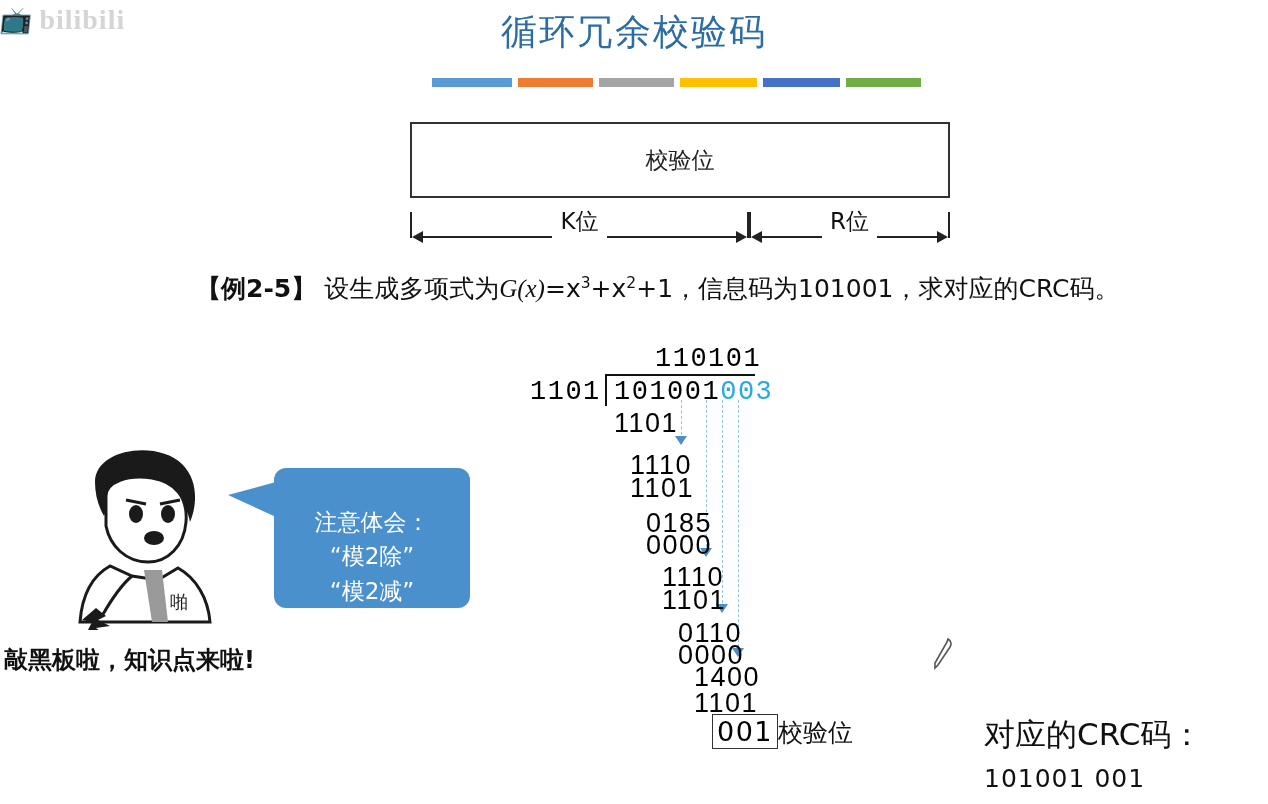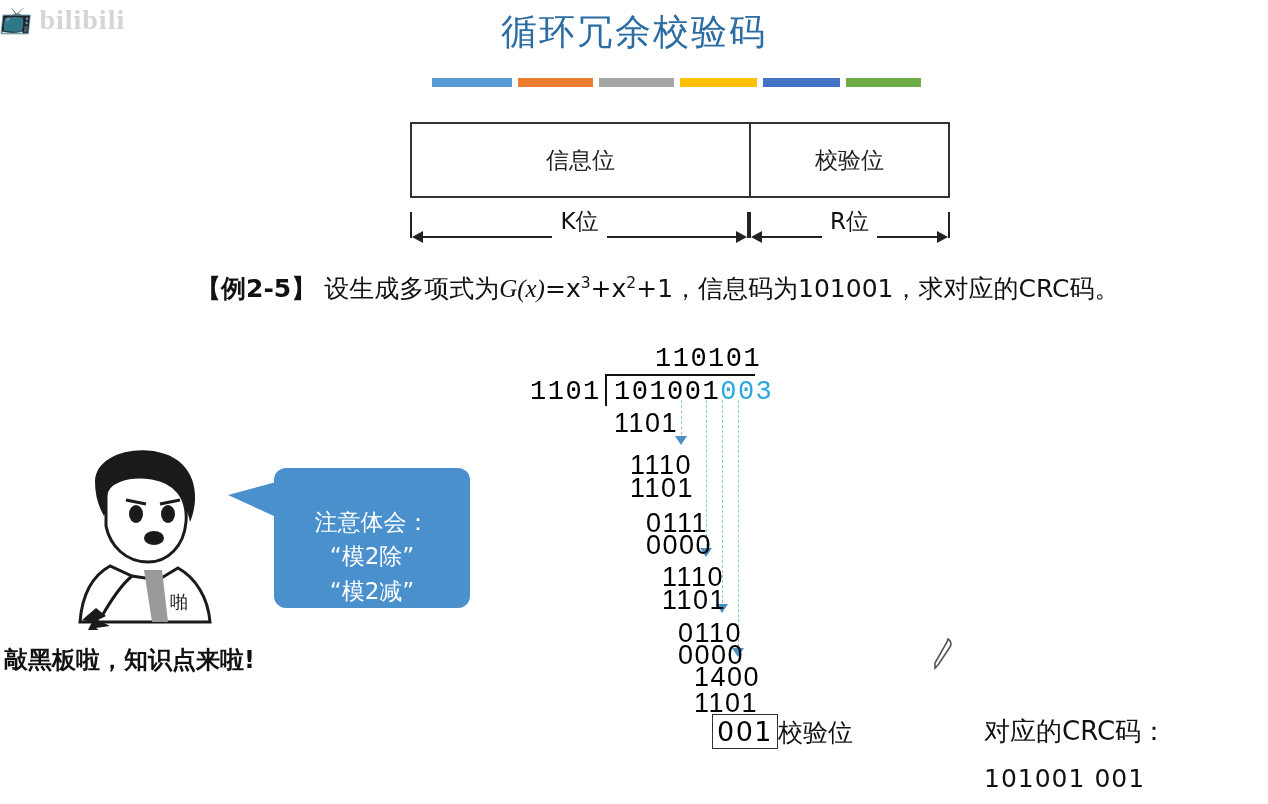--- a/index.html
+++ b/index.html
@@ -179,21 +179,21 @@
   #remainder-label {
     left: 778px; top: 716px;
     font-size: 25px;
     color: #111;
     font-family: "DejaVu Sans", sans-serif;
   }
 
   
   #crc-result-label {
     left: 984px; top: 714px;
-    font-size: 26px;
+    font-size: 31px;
     color: #111;
     font-family: "DejaVu Sans", sans-serif;
   }
   #crc-result-value {
     left: 984px; top: 764px;
     font-size: 25px;
     color: #111;
     font-family: "DejaVu Sans", sans-serif;
     letter-spacing: 1px;
   }
@@ -249,21 +249,20 @@
 <div class="abs" id="color-bars">
   <div style="width:80px;background:#5b9bd5"></div>
   <div style="width:75px;background:#ed7d31"></div>
   <div style="width:75px;background:#a5a5a5"></div>
   <div style="width:77px;background:#ffc000"></div>
   <div style="width:77px;background:#4472c4"></div>
   <div style="width:75px;background:#70ad47"></div>
 </div>
 
 <div class="abs" id="frame-table">
-  <div class="cell cell-info">信息位</div>
   <div class="cell cell-check">校验位</div>
 </div>
 
 <div class="abs dim" id="dim-k">
   <div class="tick"></div>
   <div class="line-wrap">
     <div class="ah-left"></div>
     <div class="line"></div>
   </div>
   <div class="lbl">K位</div>
@@ -307,21 +306,21 @@
 <div class="abs guide" style="left:722px; top:400px; height:208px;"></div>
 <div class="guide-arrow abs" style="left:716px; top:604px;"></div>
 
 <div class="abs guide" style="left:738px; top:400px; height:252px;"></div>
 <div class="guide-arrow abs" style="left:732px; top:648px;"></div>
 
 <div id="division-steps">
     <div class="step" style="left: 614px; top: 408px;">1101</div>
     <div class="step" style="left: 630px; top: 450px;">1110</div>
     <div class="step" style="left: 630px; top: 473px;">1101</div>
-    <div class="step" style="left: 646px; top: 508px;">0111</div>
+    <div class="step" style="left: 646px; top: 508px;">0185</div>
     <div class="step" style="left: 646px; top: 530px;">0000</div>
     <div class="step" style="left: 662px; top: 562px;">1110</div>
     <div class="step" style="left: 662px; top: 585px;">1101</div>
     <div class="step" style="left: 678px; top: 618px;">0110</div>
     <div class="step" style="left: 678px; top: 640px;">0000</div>
     <div class="step" style="left: 694px; top: 662px;">1400</div>
     <div class="step" style="left: 694px; top: 688px;">1101</div>
   </div>
 
 <div class="abs" id="remainder-box">001</div>

